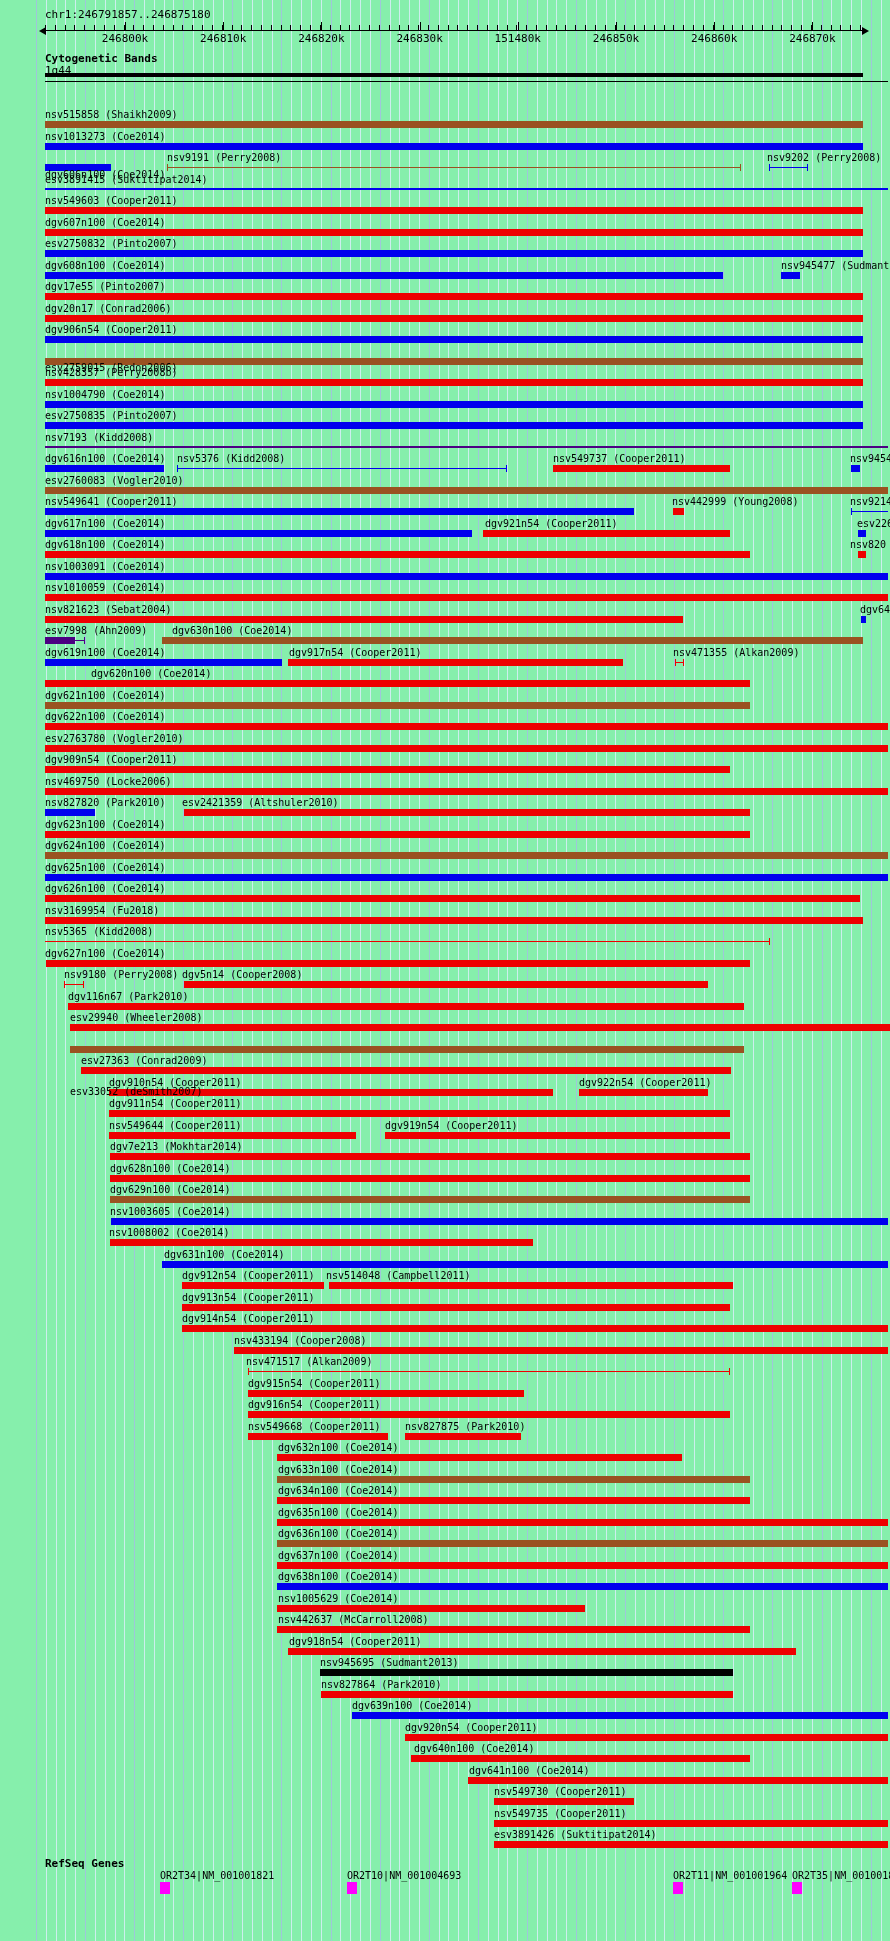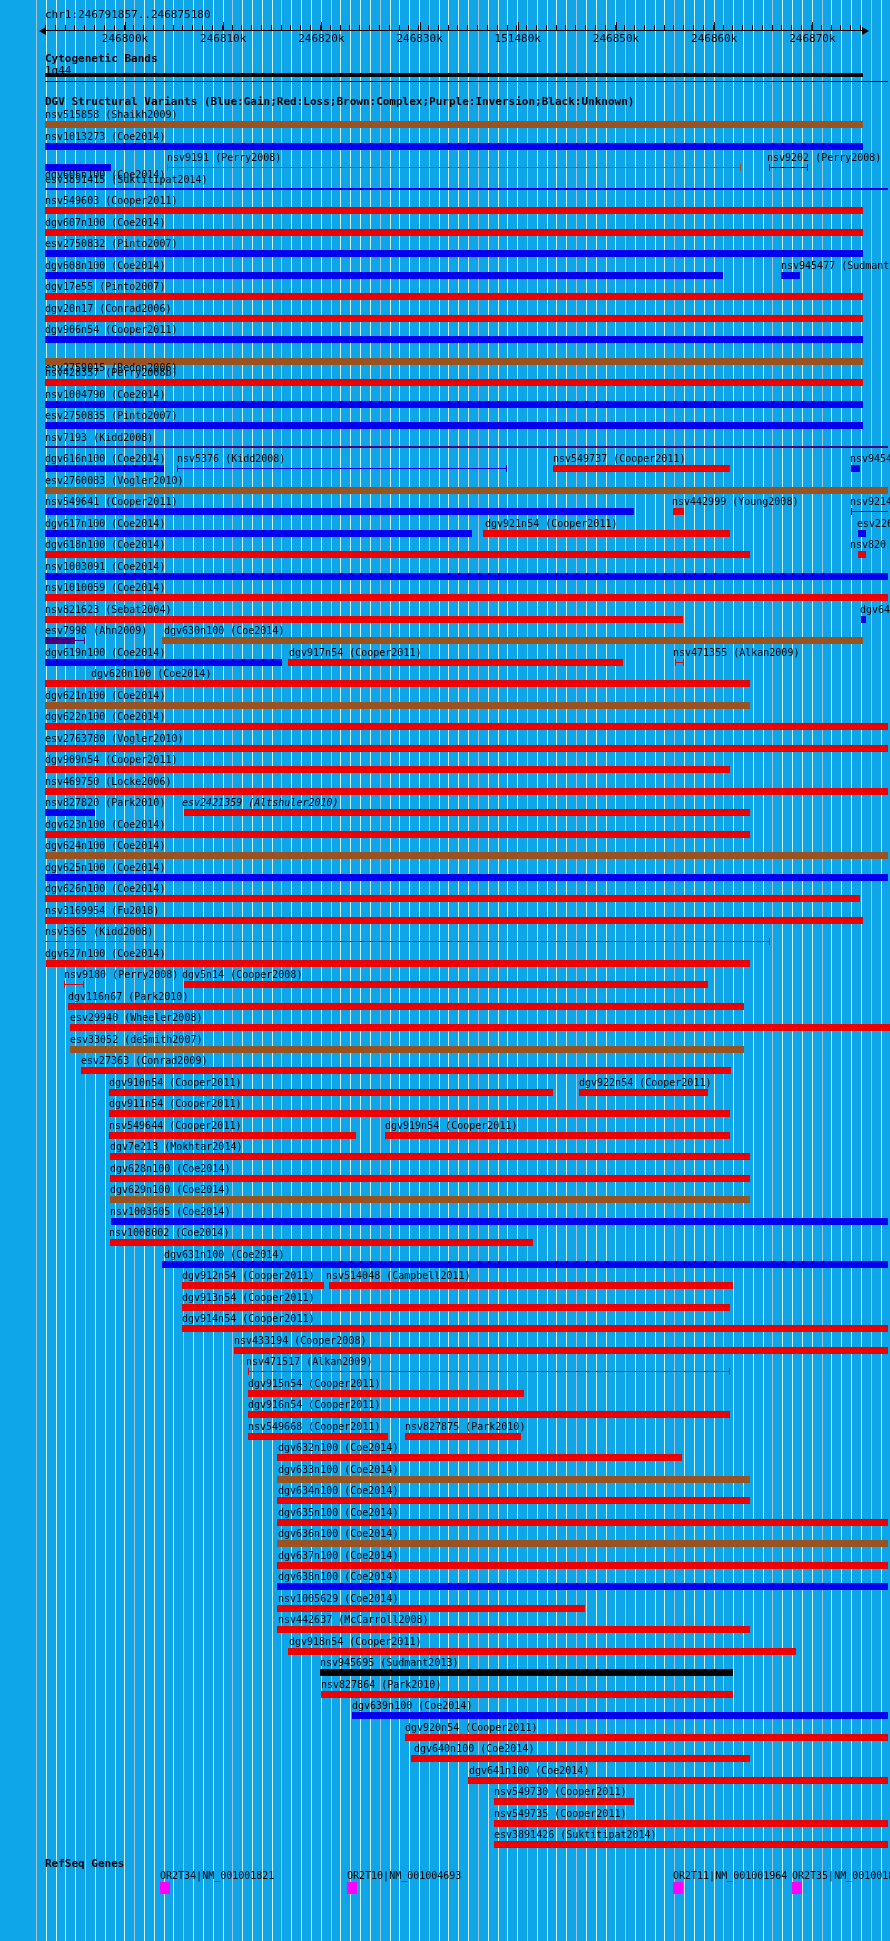--- a/index.html
+++ b/index.html
@@ -1,16 +1,16 @@
 <!DOCTYPE html>
 <html><head>
 <meta charset="utf-8">
 <style>
   html,body{margin:0;padding:0;background:#fff;}
-  #canvas{position:relative;width:890px;height:1941px;background:#0ea5e9;overflow:hidden;
+  #canvas{position:relative;width:890px;height:1941px;background:#86efac;overflow:hidden;
           font-family:"DejaVu Sans Mono",monospace;color:#000;}
   #grid{position:absolute;left:36px;top:0;width:854px;height:1941px;z-index:0;
         background-image:
           repeating-linear-gradient(to right,#9fc6da 0,#9fc6da 1px,transparent 1px,transparent 49.1px),
           repeating-linear-gradient(to right,#cdeeee 0,#cdeeee 1px,transparent 1px,transparent 9.82px);}
   .lbl{position:absolute;z-index:3;font-size:10px;line-height:11px;white-space:nowrap;}
   .title{position:absolute;z-index:3;font-size:11px;line-height:12px;font-weight:bold;white-space:nowrap;}
   .chrlbl{position:absolute;z-index:3;font-size:11px;line-height:12px;white-space:nowrap;}
   
   #ruler-line{position:absolute;left:45px;top:30px;width:818px;height:1px;background:#000;z-index:2;}
@@ -68,21 +68,20 @@
         <div class="majortick" style="left: 812.4px;"></div>
         <div class="ticklabel" style="left: 812.4px;">246870k</div>
       </div>
   </div>
 
   <div class="title" style="left:45px;top:53px;">Cytogenetic Bands</div>
   <div class="lbl" style="left:45px;top:65px;font-size:11px;">1q44</div>
   <div id="cyto-bar"></div>
   <div id="cyto-line"></div>
 
-  <div class="title" style="left:45px;top:96px;">DGV Structural Variants (Blue:Gain;Red:Loss;Brown:Complex;Purple:Inversion;Black:Unknown)</div>
   <div id="variants">
       <div class="lbl" style="left: 45px; top: 109px;">nsv515858 (Shaikh2009)</div>
       <div class="seg thick" style="left: 45px; width: 818px; top: 121px; background: rgb(154, 82, 33);"></div>
       <div class="lbl" style="left: 45px; top: 131px;">nsv1013273 (Coe2014)</div>
       <div class="seg thick" style="left: 45px; width: 818px; top: 143px; background: rgb(0, 0, 238);"></div>
       <div class="lbl" style="left: 45px; top: 152px; margin-top: 17px;">dgv606n100 (Coe2014)</div>
       <div class="seg thick" style="left: 45px; width: 66px; top: 164px; background: rgb(0, 0, 238);"></div>
       <div class="lbl" style="left: 167px; top: 152px;">nsv9191 (Perry2008)</div>
       <div class="seg line" style="left: 167px; width: 574px; top: 164px;">
         <div class="mid" style="background: rgb(154, 82, 33);"></div>
@@ -163,21 +162,21 @@
       <div class="lbl" style="left: 45px; top: 604px;">nsv821623 (Sebat2004)</div>
       <div class="seg thick" style="left: 45px; width: 638px; top: 616px; background: rgb(238, 0, 0);"></div>
       <div class="lbl" style="left: 860px; top: 604px;">dgv64</div>
       <div class="seg point" style="left: 861px; width: 5px; top: 616px; background: rgb(0, 0, 238);"></div>
       <div class="lbl" style="left: 45px; top: 625px;">esv7998 (Ahn2009)</div>
       <div class="seg thick" style="left: 45px; width: 30px; top: 637px; background: rgb(75, 0, 130);"></div>
       <div class="seg line-r" style="left: 75px; width: 10px; top: 637px;">
         <div class="mid" style="background: rgb(75, 0, 130);"></div>
         <div class="tick tr" style="background: rgb(75, 0, 130);"></div>
       </div>
-      <div class="lbl" style="left: 164px; top: 625px;">dgv630n100 (Coe2014)</div>
+      <div class="lbl" style="left: 164px; top: 625px; padding-left: 8px;">dgv630n100 (Coe2014)</div>
       <div class="seg thick" style="left: 162px; width: 701px; top: 637px; background: rgb(154, 82, 33);"></div>
       <div class="lbl" style="left: 45px; top: 647px;">dgv619n100 (Coe2014)</div>
       <div class="seg thick" style="left: 45px; width: 237px; top: 659px; background: rgb(0, 0, 238);"></div>
       <div class="lbl" style="left: 289px; top: 647px;">dgv917n54 (Cooper2011)</div>
       <div class="seg thick" style="left: 288px; width: 335px; top: 659px; background: rgb(238, 0, 0);"></div>
       <div class="lbl" style="left: 673px; top: 647px;">nsv471355 (Alkan2009)</div>
       <div class="seg line" style="left: 675px; width: 9px; top: 659px;">
         <div class="mid" style="background: rgb(238, 0, 0);"></div>
         <div class="tick tl" style="background: rgb(238, 0, 0);"></div>
         <div class="tick tr" style="background: rgb(238, 0, 0);"></div>
@@ -189,21 +188,21 @@
       <div class="lbl" style="left: 45px; top: 711px;">dgv622n100 (Coe2014)</div>
       <div class="seg thick" style="left: 45px; width: 843px; top: 723px; background: rgb(238, 0, 0);"></div>
       <div class="lbl" style="left: 45px; top: 733px;">esv2763780 (Vogler2010)</div>
       <div class="seg thick" style="left: 45px; width: 843px; top: 745px; background: rgb(238, 0, 0);"></div>
       <div class="lbl" style="left: 45px; top: 754px;">dgv909n54 (Cooper2011)</div>
       <div class="seg thick" style="left: 45px; width: 685px; top: 766px; background: rgb(238, 0, 0);"></div>
       <div class="lbl" style="left: 45px; top: 776px;">nsv469750 (Locke2006)</div>
       <div class="seg thick" style="left: 45px; width: 843px; top: 788px; background: rgb(238, 0, 0);"></div>
       <div class="lbl" style="left: 45px; top: 797px;">nsv827820 (Park2010)</div>
       <div class="seg thick" style="left: 45px; width: 50px; top: 809px; background: rgb(0, 0, 238);"></div>
-      <div class="lbl" style="left: 182px; top: 797px; font-style: italic;">esv2421359 (Altshuler2010)</div>
+      <div class="lbl" style="left: 182px; top: 797px;">esv2421359 (Altshuler2010)</div>
       <div class="seg thick" style="left: 184px; width: 566px; top: 809px; background: rgb(238, 0, 0);"></div>
       <div class="lbl" style="left: 45px; top: 819px;">dgv623n100 (Coe2014)</div>
       <div class="seg thick" style="left: 45px; width: 705px; top: 831px; background: rgb(238, 0, 0);"></div>
       <div class="lbl" style="left: 45px; top: 840px;">dgv624n100 (Coe2014)</div>
       <div class="seg thick" style="left: 45px; width: 843px; top: 852px; background: rgb(154, 82, 33);"></div>
       <div class="lbl" style="left: 45px; top: 862px;">dgv625n100 (Coe2014)</div>
       <div class="seg thick" style="left: 45px; width: 843px; top: 874px; background: rgb(0, 0, 238);"></div>
       <div class="lbl" style="left: 45px; top: 883px;">dgv626n100 (Coe2014)</div>
       <div class="seg thick" style="left: 45px; width: 815px; top: 895px; background: rgb(238, 0, 0);"></div>
       <div class="lbl" style="left: 45px; top: 905px;">nsv3169954 (Fu2018)</div>
@@ -220,21 +219,21 @@
         <div class="mid" style="background: rgb(238, 0, 0);"></div>
         <div class="tick tl" style="background: rgb(238, 0, 0);"></div>
         <div class="tick tr" style="background: rgb(238, 0, 0);"></div>
       </div>
       <div class="lbl" style="left: 182px; top: 969px;">dgv5n14 (Cooper2008)</div>
       <div class="seg thick" style="left: 184px; width: 524px; top: 981px; background: rgb(238, 0, 0);"></div>
       <div class="lbl" style="left: 68px; top: 991px;">dgv116n67 (Park2010)</div>
       <div class="seg thick" style="left: 68px; width: 676px; top: 1003px; background: rgb(238, 0, 0);"></div>
       <div class="lbl" style="left: 70px; top: 1012px;">esv29940 (Wheeler2008)</div>
       <div class="seg thick" style="left: 70px; width: 820px; top: 1024px; background: rgb(238, 0, 0);"></div>
-      <div class="lbl" style="left: 70px; top: 1034px;">esv33052 (deSmith2007)</div>
+      <div class="lbl" style="left: 70px; top: 1086px;">esv33052 (deSmith2007)</div>
       <div class="seg thick" style="left: 70px; width: 674px; top: 1046px; background: rgb(154, 82, 33);"></div>
       <div class="lbl" style="left: 81px; top: 1055px;">esv27363 (Conrad2009)</div>
       <div class="seg thick" style="left: 81px; width: 650px; top: 1067px; background: rgb(238, 0, 0);"></div>
       <div class="lbl" style="left: 109px; top: 1077px;">dgv910n54 (Cooper2011)</div>
       <div class="seg thick" style="left: 109px; width: 444px; top: 1089px; background: rgb(238, 0, 0);"></div>
       <div class="lbl" style="left: 579px; top: 1077px;">dgv922n54 (Cooper2011)</div>
       <div class="seg thick" style="left: 579px; width: 129px; top: 1089px; background: rgb(238, 0, 0);"></div>
       <div class="lbl" style="left: 109px; top: 1098px;">dgv911n54 (Cooper2011)</div>
       <div class="seg thick" style="left: 109px; width: 621px; top: 1110px; background: rgb(238, 0, 0);"></div>
       <div class="lbl" style="left: 109px; top: 1120px;">nsv549644 (Cooper2011)</div>

